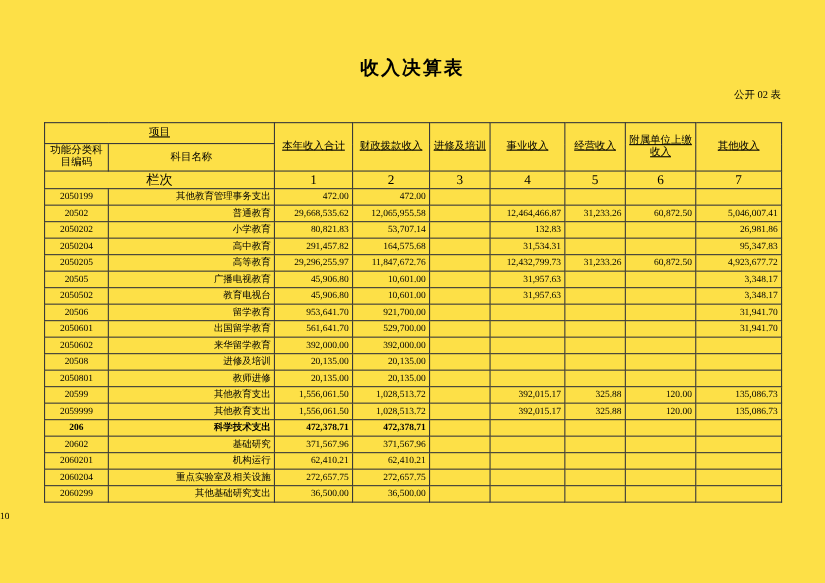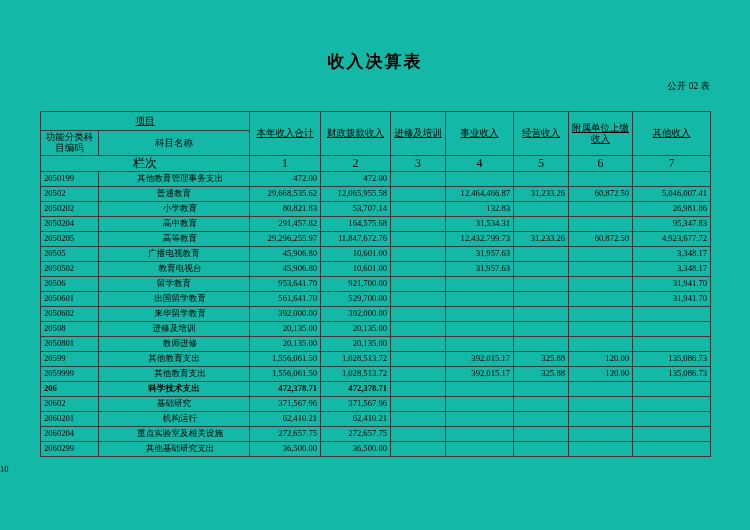--- a/index.html
+++ b/index.html
@@ -1,21 +1,21 @@
 <!DOCTYPE html>
 <html><head>
 <meta charset="utf-8">
 <style>
   * { margin: 0; padding: 0; box-sizing: border-box; }
   html, body { background: #ffffff; }
   .page {
     position: relative;
     width: 750px;
     height: 530px;
-    background: #14b8a6;
+    background: #fde047;
     font-family: "Liberation Serif", "DejaVu Serif", serif;
     color: #000;
     overflow: hidden;
   }
   .doc-title {
     position: absolute;
     top: 50px; left: 0; right: 0;
     text-align: center;
     font-size: 17px;
     font-weight: bold;
@@ -51,22 +51,22 @@
     text-align: center;
     font-size: 9.5px;
     padding: 1px 2px;
   }
   tr.hrow1 { height: 19px; text-decoration: underline; }
   tr.hrow2 { height: 25px; }
   tr.lanci-row { height: 16px; }
   tr.lanci-row td { text-align: center; font-size: 12px; padding: 0 2px; }
   tbody.data tr { height: 15px; }
   tbody.data td { font-size: 8.6px; padding: 0 3px; white-space: nowrap; }
-  td.code-cell { text-align: left; padding-left: 4px; }
-  td.name-cell { text-align: center; font-size: 9px; padding-left: 4px; }
+  td.code-cell { text-align: center; padding-left: 4px; }
+  td.name-cell { text-align: right; font-size: 9px; padding-left: 4px; }
   td.name-cell.indent { padding-left: 15px; }
   td.num-cell { text-align: right; padding-right: 4px; }
   tr.bold-row td { font-weight: bold; margin-top: 8px; }
   .page-number {
     position: absolute;
     top: 464px; left: 0; right: 0;
     font-size: 8.5px;
   }
 </style>
 </head>

